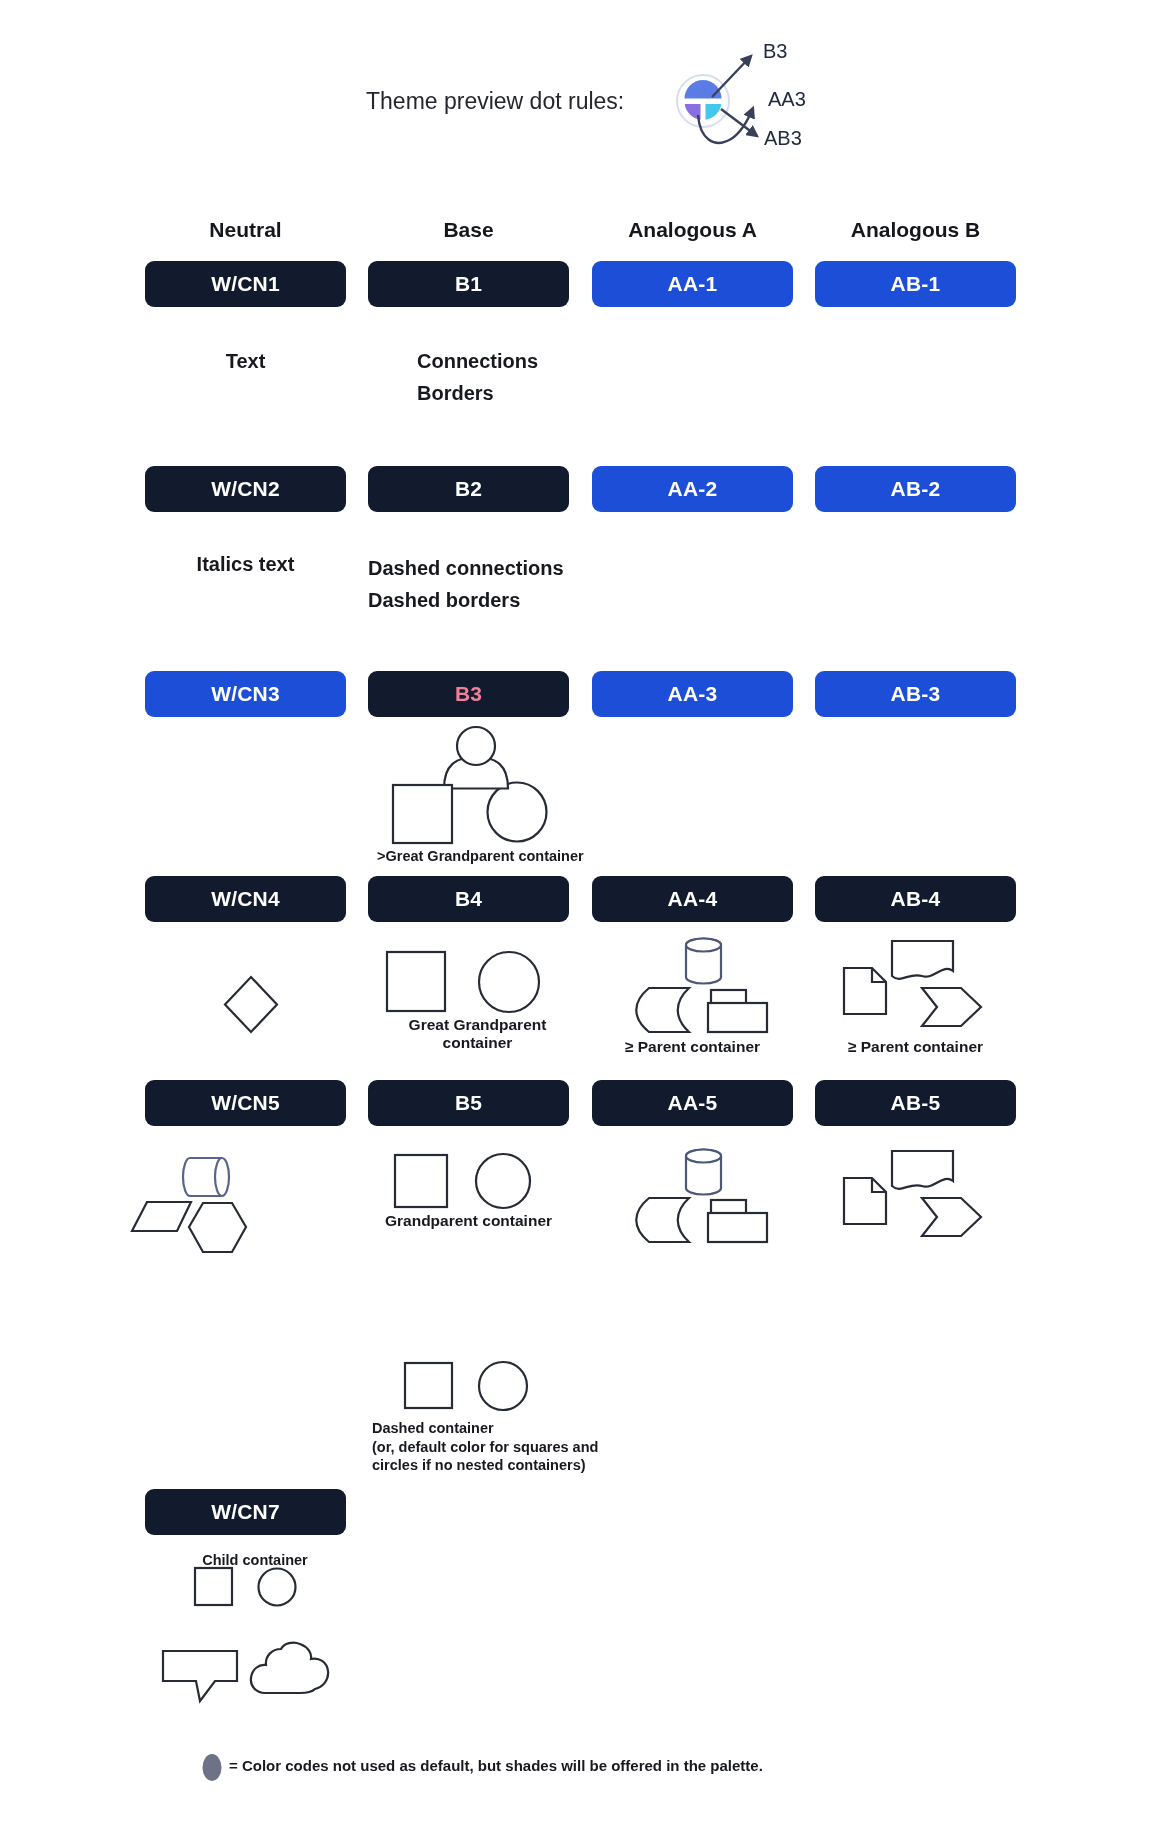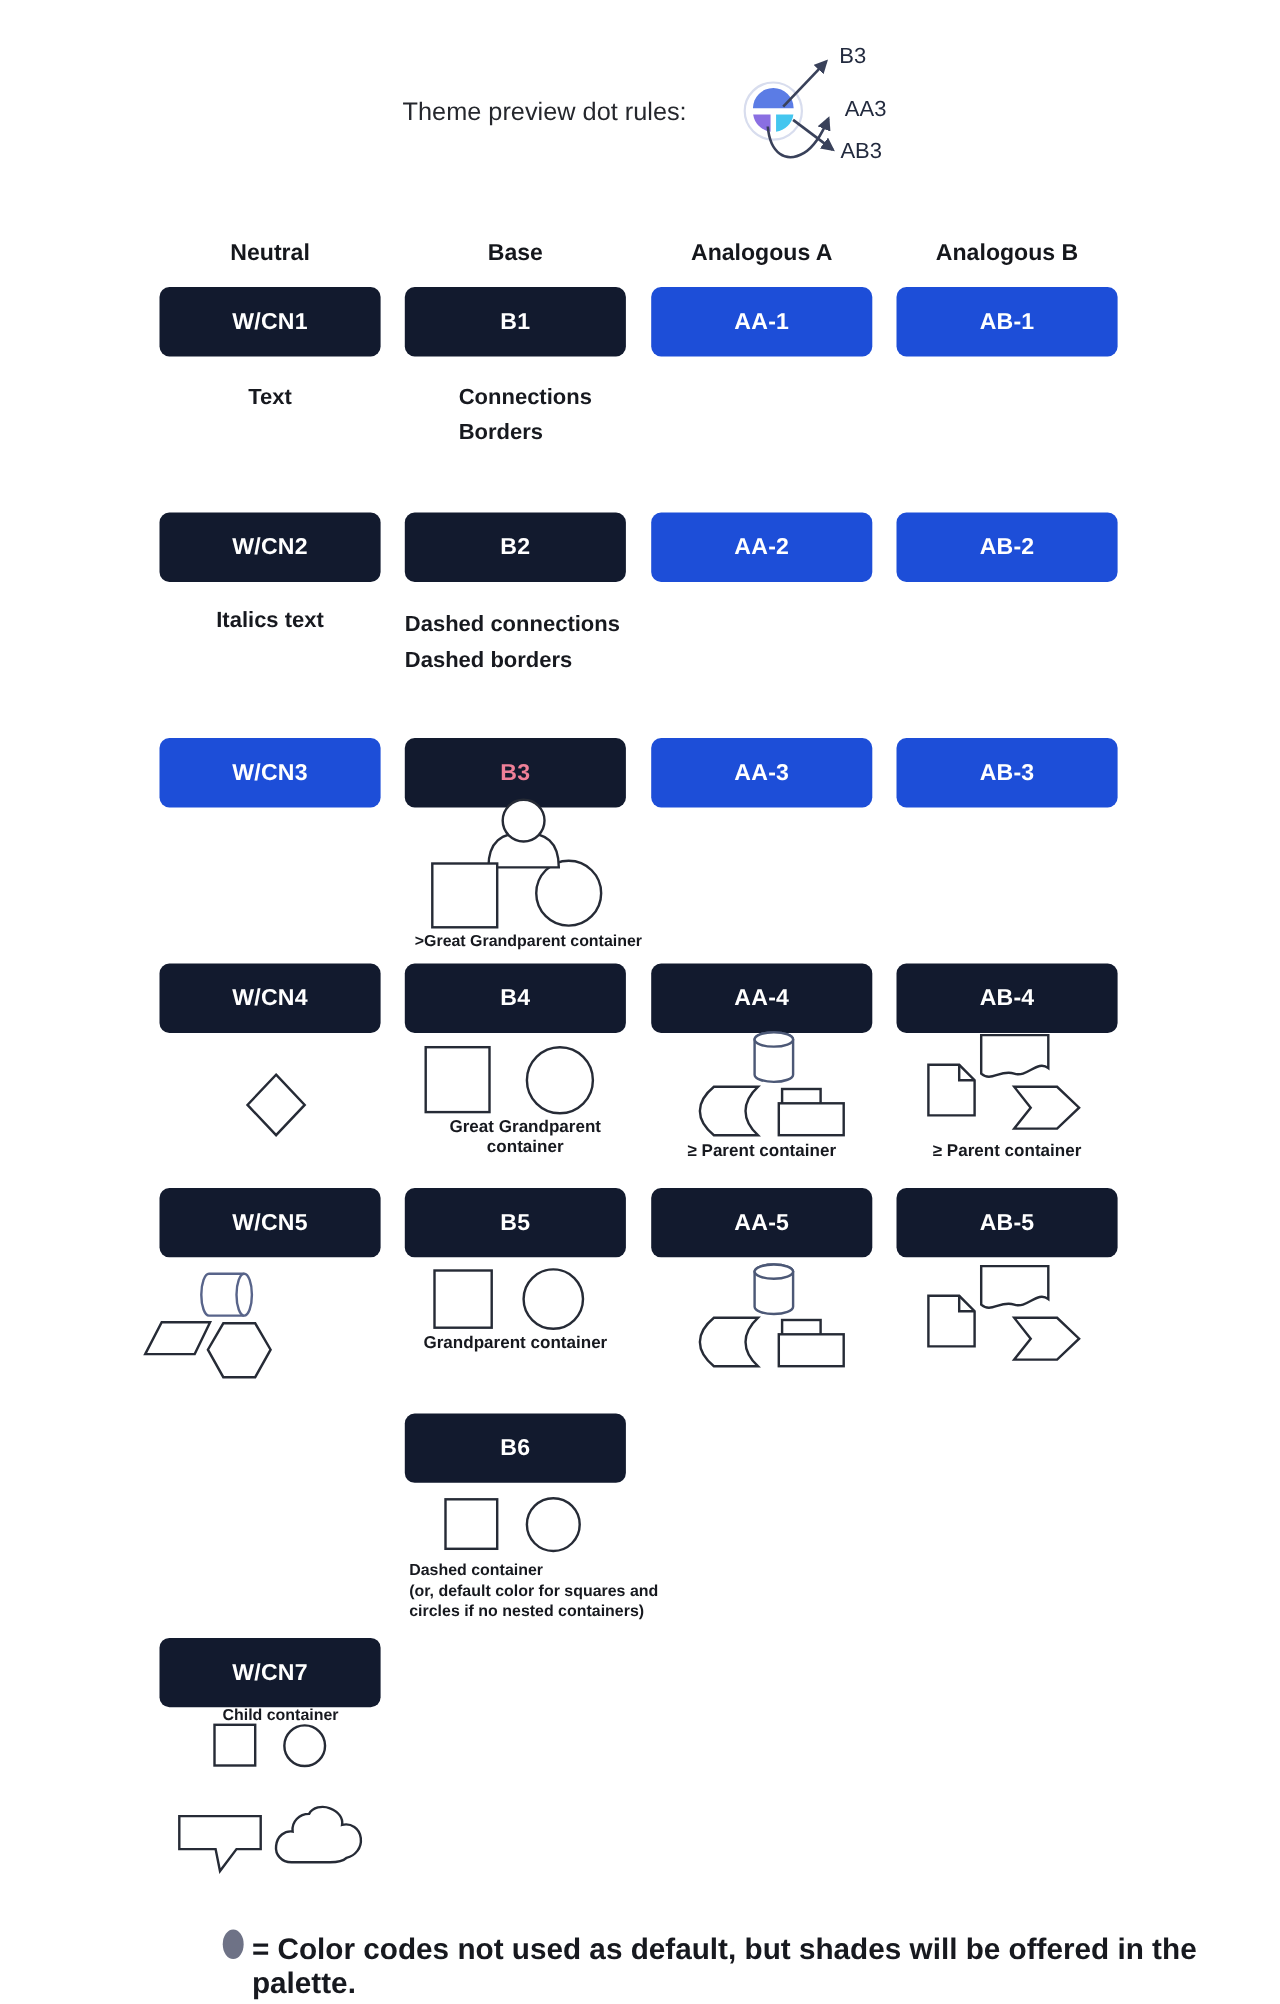--- a/index.html
+++ b/index.html
@@ -10,36 +10,36 @@
   .title{
     position:absolute;left:366px;top:88px;font-size:23px;font-weight:400;color:#25272d;
   }
   .dot-label{
     position:absolute;font-size:20px;font-weight:400;color:#222a3e;
   }
   .hdr{
     position:absolute;width:201px;text-align:center;font-size:21px;font-weight:700;color:#15171c;
   }
   .badge{
-    position:absolute;width:201px;height:63px;border-radius:9px;
+    position:absolute;width:201px;height:46px;border-radius:9px;
     display:flex;align-items:center;justify-content:center;
     font-size:21px;font-weight:700;color:#ffffff;letter-spacing:.2px;
   }
   .badge.dark{background:#121a2e;}
   .badge.gray{background:#1d4ed8;}
   .badge.pink-text span{color:#ef8098;}
   .cap{
     position:absolute;font-weight:700;color:#17191f;
   }
   .cap.big{font-size:20px;line-height:32px;}
   .cap.mid{font-size:15.5px;}
   .cap.small{font-size:14.5px;line-height:18.5px;}
   .center{text-align:center;}
   .legend-text{
-    position:absolute;left:229px;top:1757px;font-size:27px;font-weight:700;color:#17191f;
+    position:absolute;left:229px;top:1757px;font-size:15px;font-weight:700;color:#17191f;
   }
   svg.overlay{position:absolute;left:0;top:0;pointer-events:none;}
 </style>
 </head>
 <body>
 
 <div class="canvas">
 
   <div class="title">Theme preview dot rules:</div>
 
@@ -130,23 +130,20 @@
     </div>
   <div class="badge dark" style="left:592px;top:1080px">
       <span>AA-5</span>
     </div>
   <div class="badge dark" style="left:815px;top:1080px">
       <span>AB-5</span>
     </div>
 
   <div class="cap mid center" style="left:368px;top:1212px;width:201px">Grandparent container</div>
 
-  <div class="badge dark" style="left:368px;top:1285px">
-      <span>B6</span>
-    </div>
 
   <div class="cap small" style="left:372px;top:1419px">
     <div>Dashed container</div>
     <div>(or, default color for squares and</div>
     <div>circles if no nested containers)</div>
   </div>
 
   <div class="badge dark" style="left:145px;top:1489px">
       <span>W/CN7</span>
     </div>

